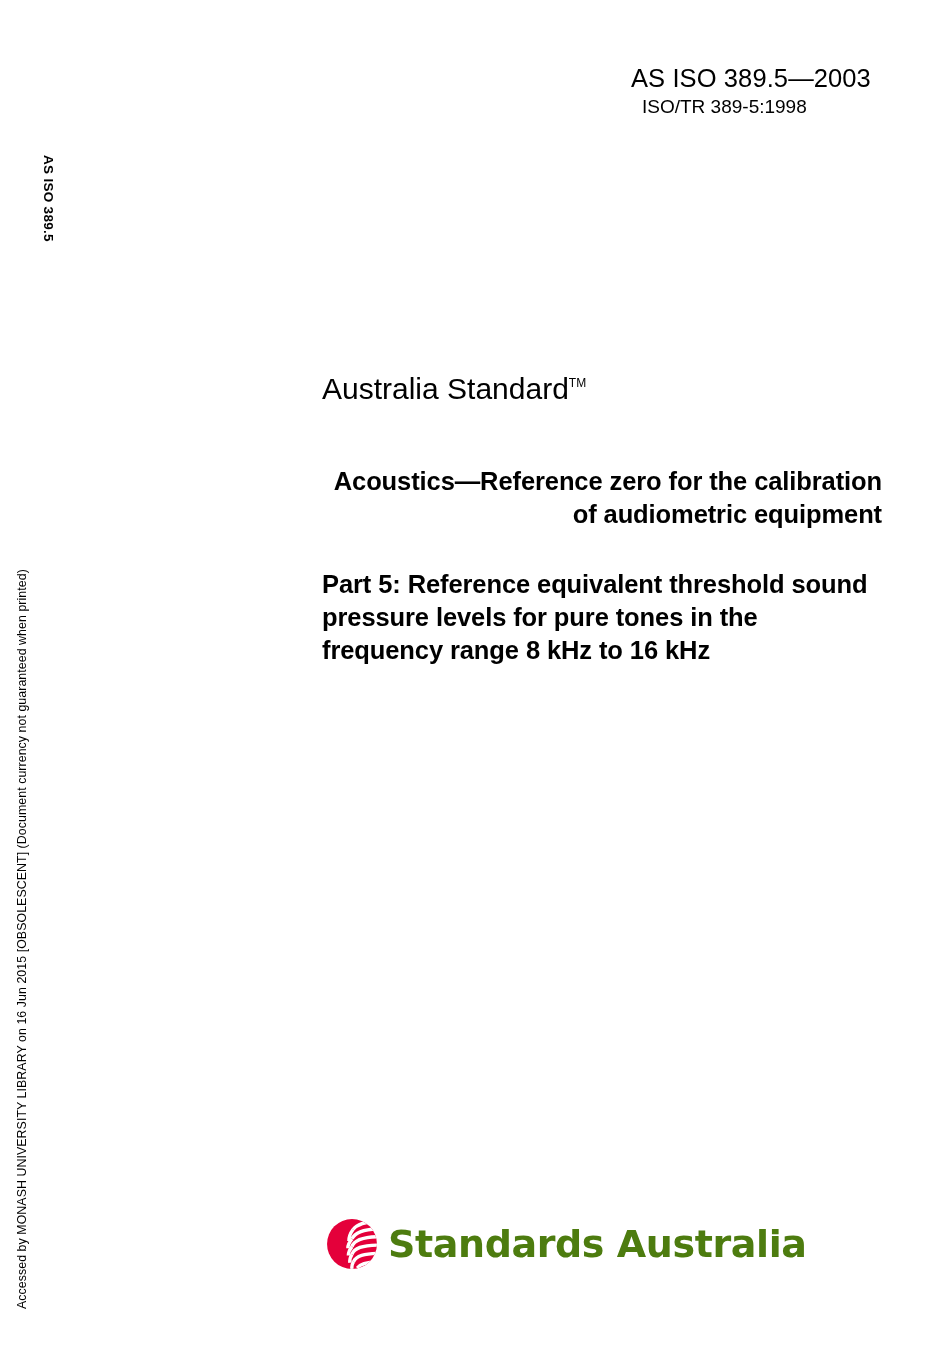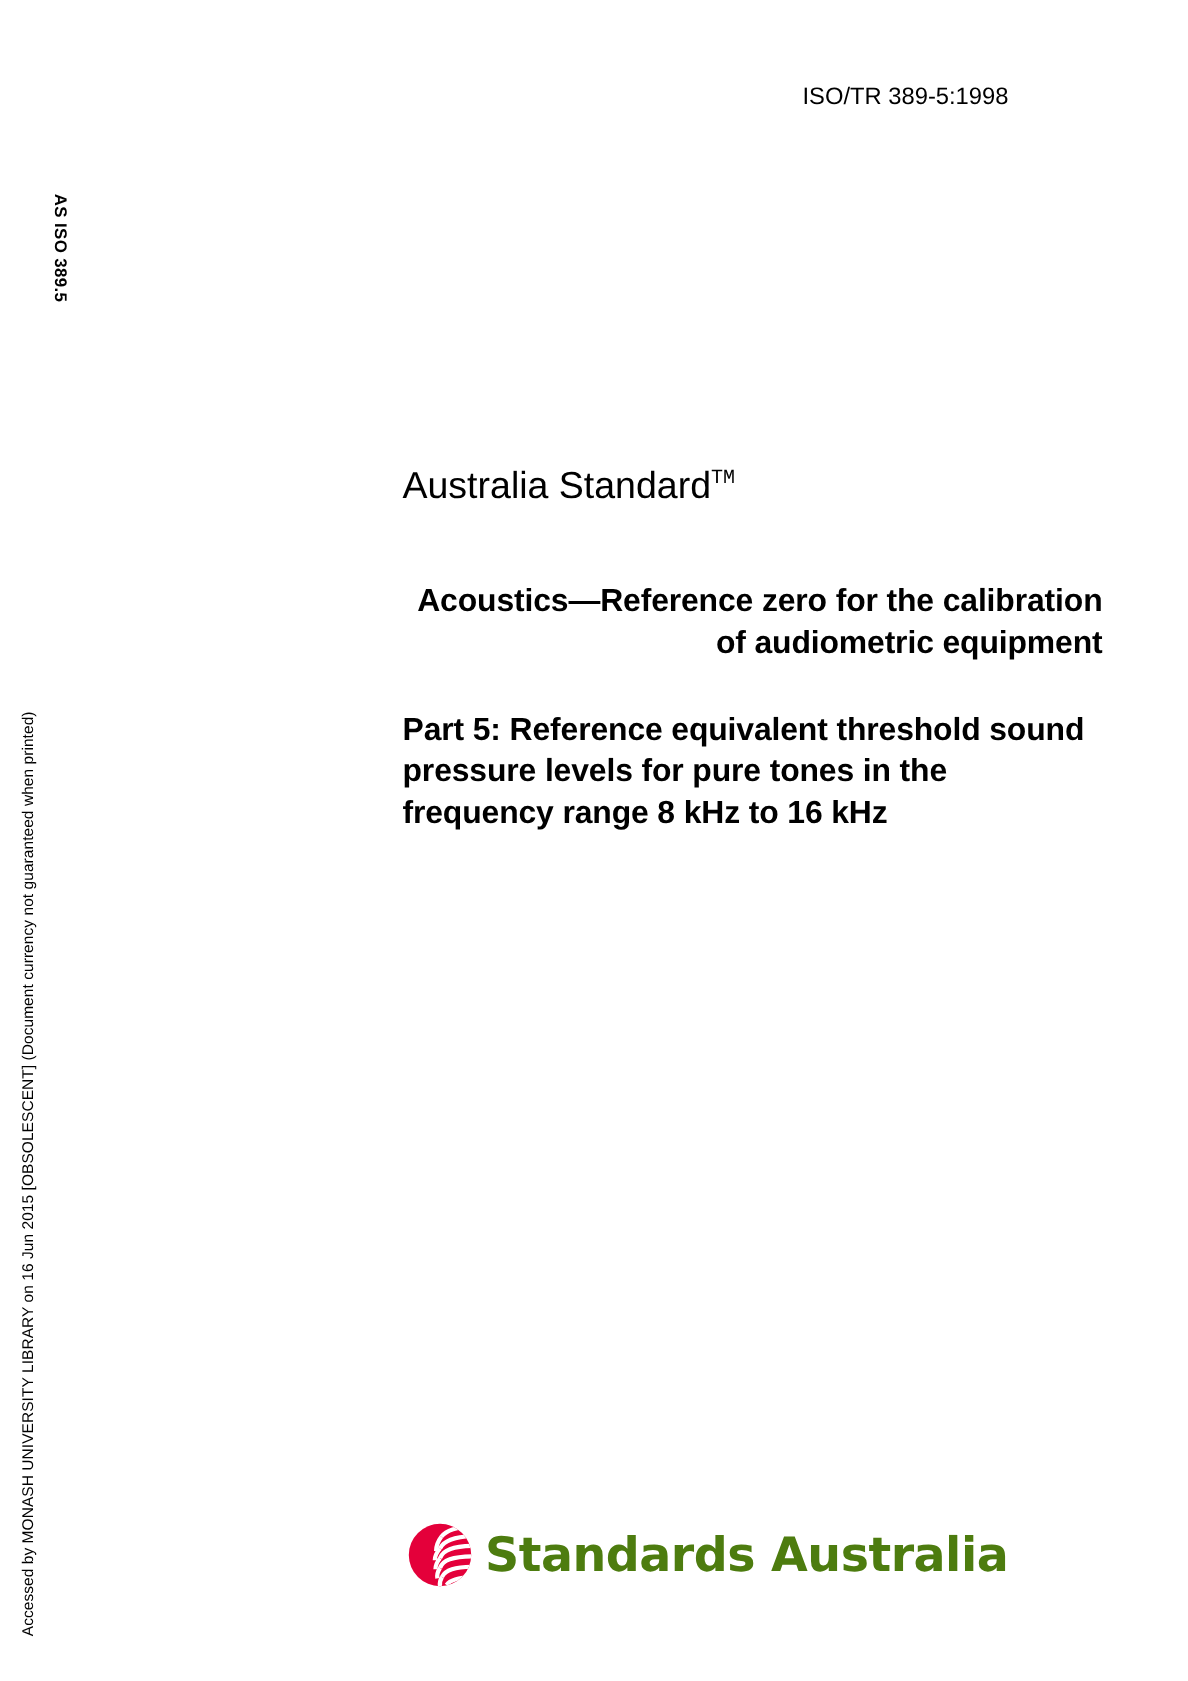--- a/index.html
+++ b/index.html
@@ -77,24 +77,23 @@
     top: 372px;
     width: 560px;
   }
   .standard-kind {
     font-size: 30px;
     font-weight: 400;
     line-height: 1.15;
     white-space: nowrap;
   }
   .standard-kind .tm {
-    font-size: 16px;
+    font-size: 12px;
     vertical-align: 12px;
     letter-spacing: 0px;
-    font-family: Liberation Mono, monospace;
   }
   .subject-title {
     margin-top: 58px;
     font-size: 25.5px;
     font-weight: bold;
     line-height: 1.30;
     letter-spacing: -0.1px;
     text-align: right;
   }
   .part-title {
@@ -129,20 +128,21 @@
     white-space: nowrap;
     color: #4d7c0f;
   }
 </style>
 </head>
 <body>
 
 <div class="page">
 
   <div class="doc-ids">
+    <div class="doc-number">AS ISO 389.5—2003</div>
     <div class="doc-iso-ref">ISO/TR 389-5:1998</div>
   </div>
 
   <div class="side-designation">AS ISO 389.5</div>
 
   <div class="access-watermark">Accessed by MONASH UNIVERSITY LIBRARY on 16 Jun 2015  [OBSOLESCENT] (Document currency not guaranteed when printed)</div>
 
   <div class="title-block">
 
     <div class="standard-kind">

